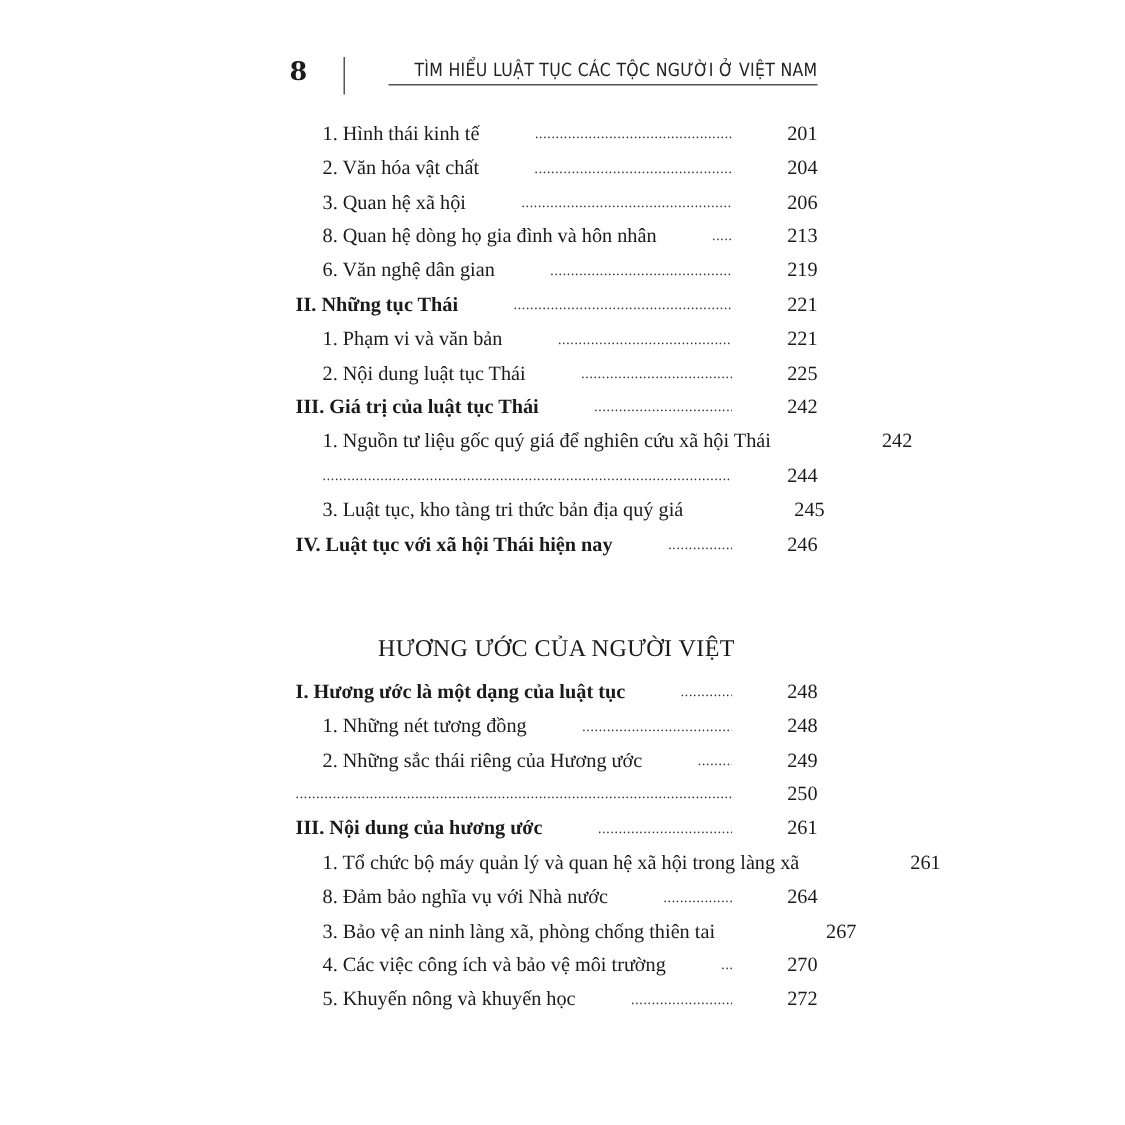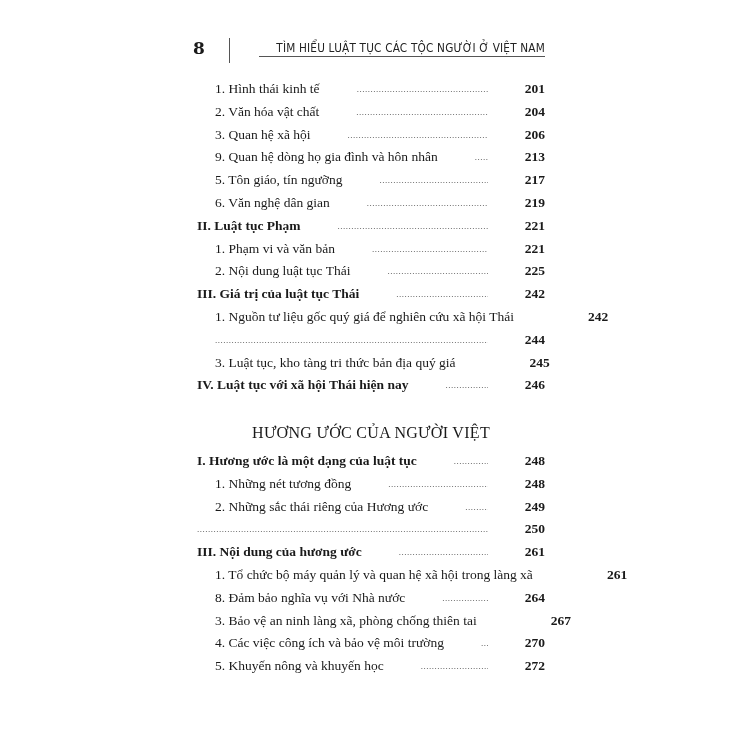--- a/index.html
+++ b/index.html
@@ -75,21 +75,21 @@
       flex: 1 1 auto;
       overflow: hidden;
       font-weight: normal;
       letter-spacing: 0.5px;
       color: #333;
       font-size: 9px;
     }
     .toc-row .leader::before {
       content: "................................................................................................................................................................";
     }
-    .toc-row .page { flex: 0 0 auto; font-weight: bold; }
+    .toc-row .page { flex: 0 0 auto; font-weight: normal; }
     .chapter-heading {
       position: absolute;
       left: 197px;
       width: 348px;
       top: 401px;
       text-align: center;
     }
     .chapter-label {
       font-style: italic;
       font-size: 15px;
@@ -124,36 +124,31 @@
       <span class="label">2. Văn hóa vật chất</span>
       <span class="leader"></span>
       <span class="page">204</span>
     </div>
   <div class="toc-row item">
       <span class="label">3. Quan hệ xã hội</span>
       <span class="leader"></span>
       <span class="page">206</span>
     </div>
   <div class="toc-row item">
-      <span class="label">9. Quan hệ dòng họ gia đình và hôn nhân</span>
+      <span class="label">8. Quan hệ dòng họ gia đình và hôn nhân</span>
       <span class="leader"></span>
       <span class="page">213</span>
     </div>
   <div class="toc-row item">
-      <span class="label">5. Tôn giáo, tín ngưỡng</span>
-      <span class="leader"></span>
-      <span class="page">217</span>
-    </div>
-  <div class="toc-row item">
       <span class="label">6. Văn nghệ dân gian</span>
       <span class="leader"></span>
       <span class="page">219</span>
     </div>
   <div class="toc-row section">
-      <span class="label">II. Luật tục Phạm</span>
+      <span class="label">II. Những tục Thái</span>
       <span class="leader"></span>
       <span class="page">221</span>
     </div>
   <div class="toc-row item">
       <span class="label">1. Phạm vi và văn bản</span>
       <span class="leader"></span>
       <span class="page">221</span>
     </div>
   <div class="toc-row item">
       <span class="label">2. Nội dung luật tục Thái</span>

